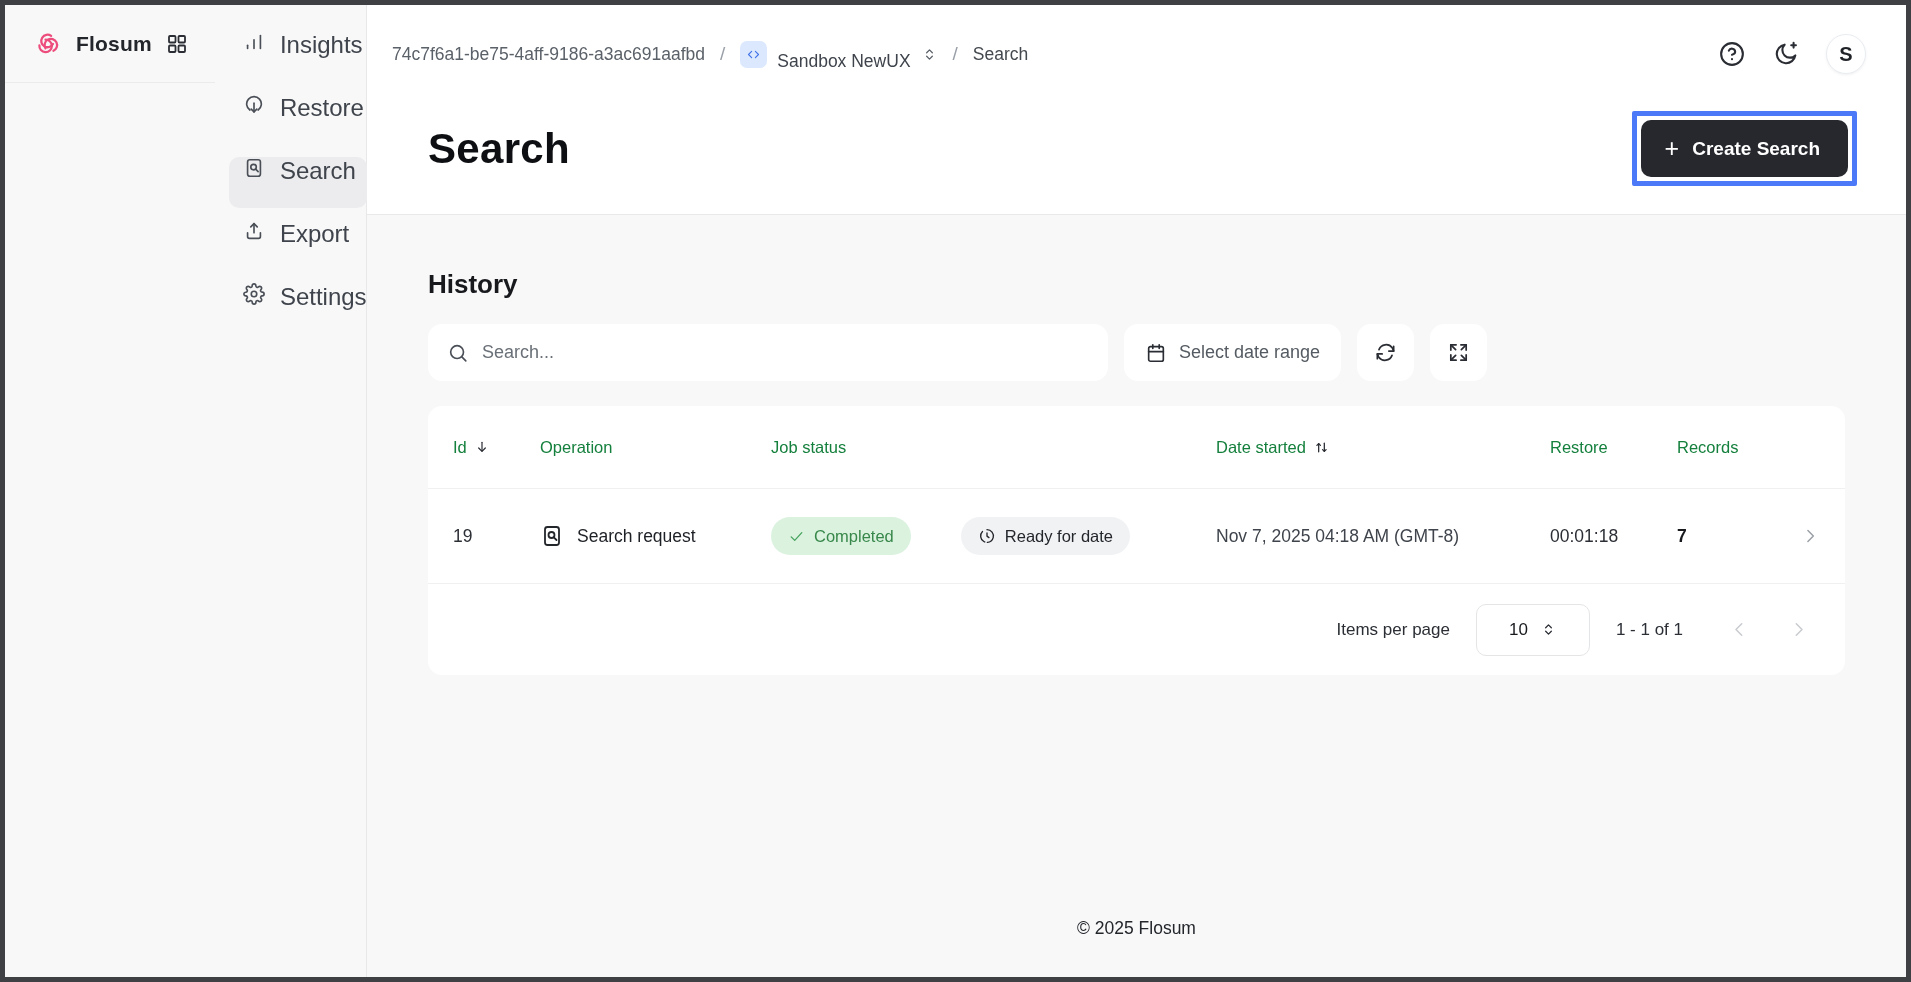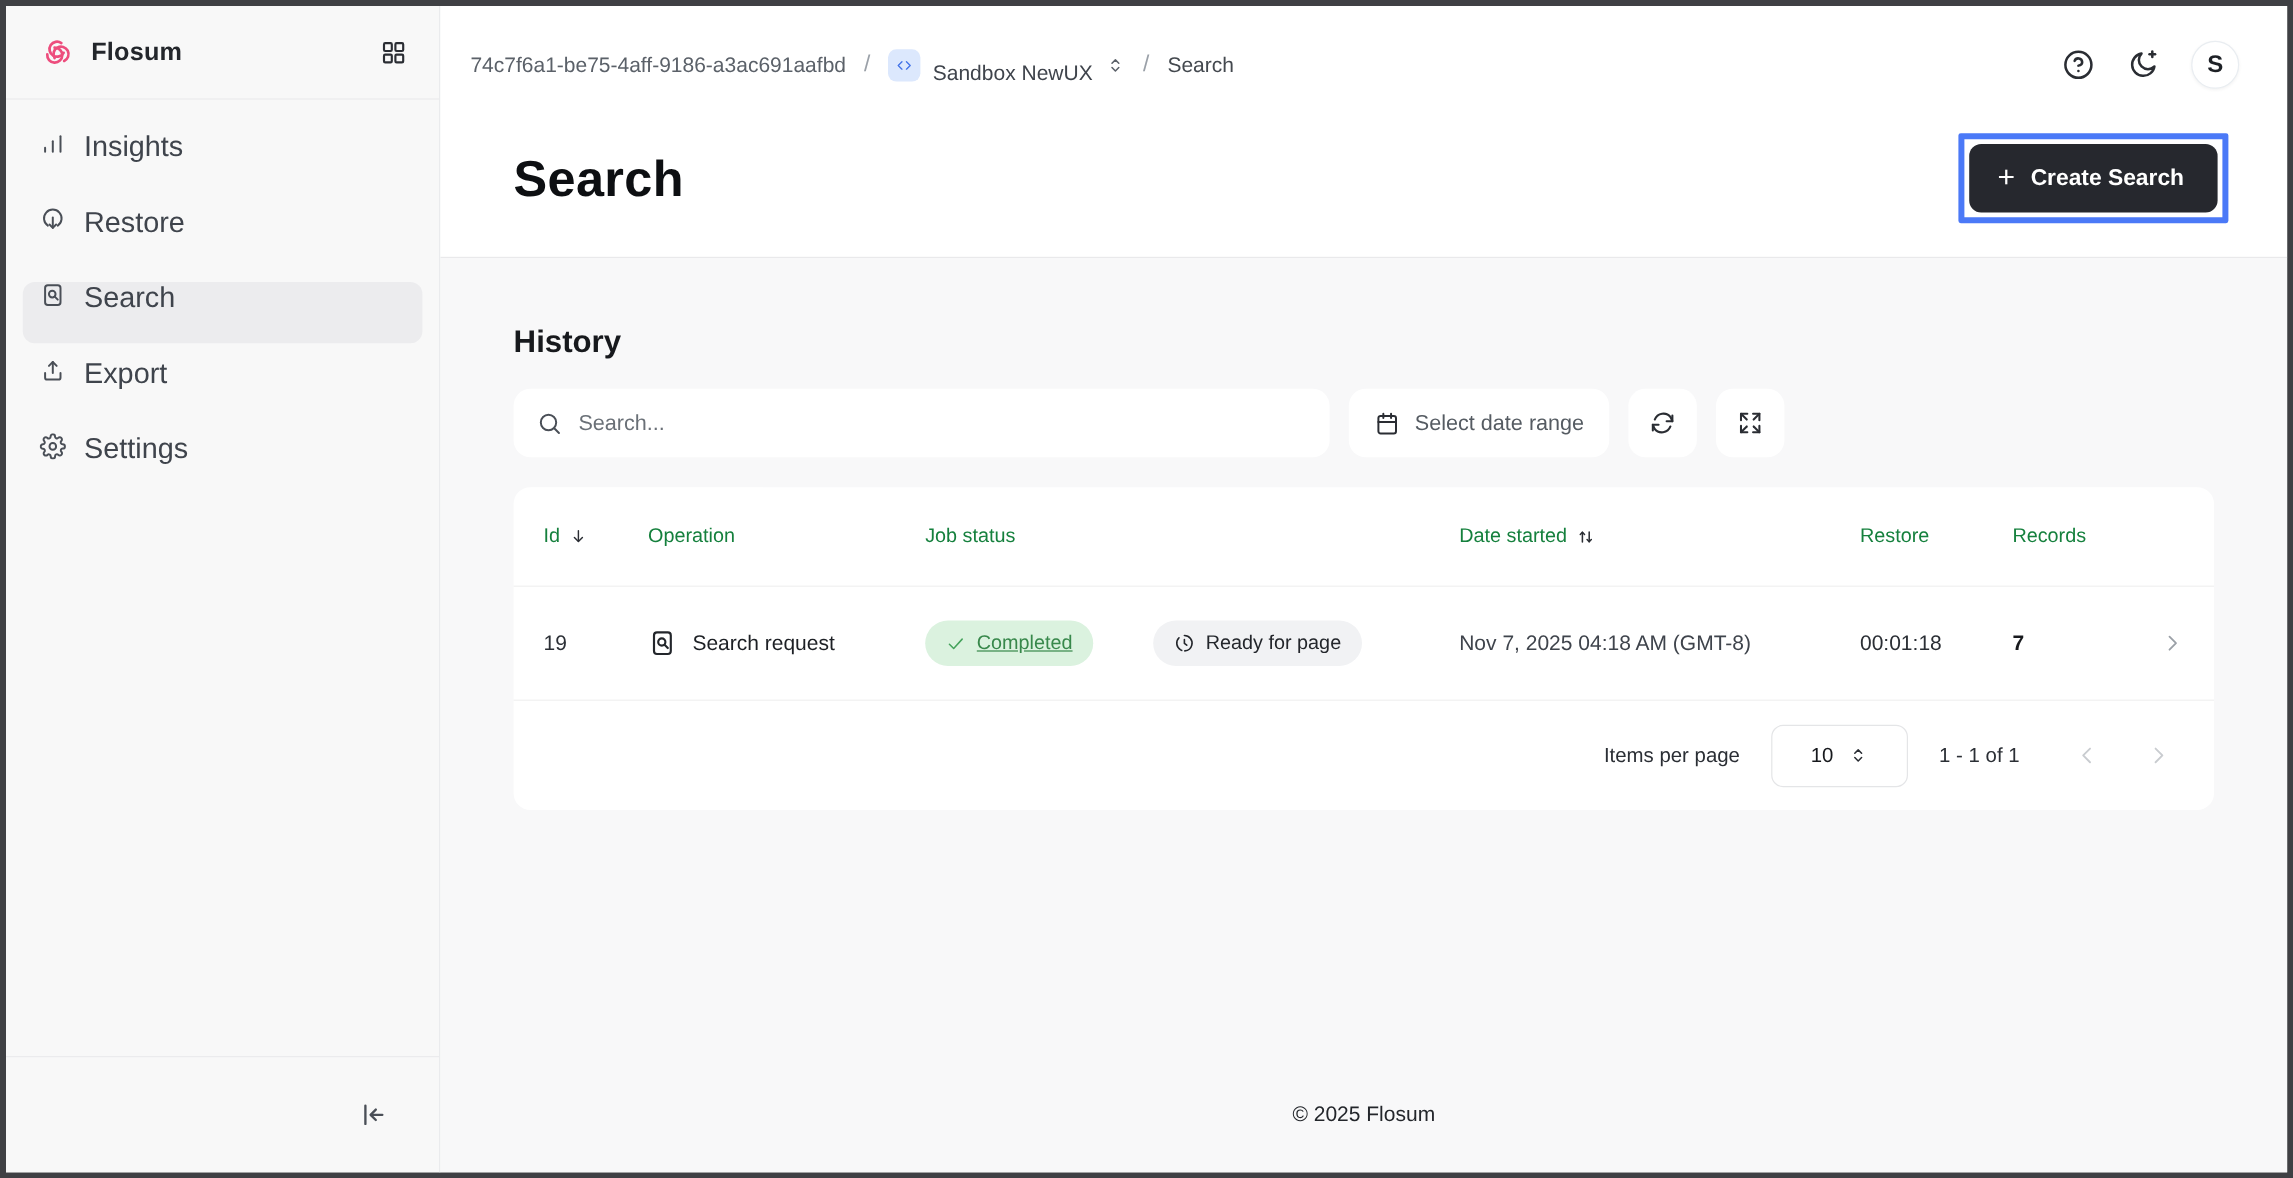--- a/index.html
+++ b/index.html
@@ -7,21 +7,21 @@
   body {
     font-family: "Liberation Sans", sans-serif;
     border: 5px solid #3f4044;
     background: #fff;
     display: flex;
     overflow: hidden;
   }
   svg.ic { fill:none; stroke:currentColor; stroke-width:1.8; stroke-linecap:round; stroke-linejoin:round; flex:none; }
 
   
-  .sidebar { width:362px; flex:none; background:#f8f8f8; border-right:1px solid #e7e8ea; display:flex; flex-direction:column; }
+  .sidebar { width:362px; flex:none; background:#f8f8f8; border-right:1px solid #e7e8ea; display:flex; flex-direction:row; }
   .sb-header { height:78px; flex:none; display:flex; align-items:center; gap:13px; padding:0 26px 0 28px; border-bottom:1px solid #ebebed; }
   .brand-logo { width:30px; height:30px; color:var(--brand-pink,#ed4d7d); }
   .brand-name { font-size:21px; font-weight:bold; color:#23262b; flex:1; letter-spacing:.2px; }
   .grid-btn { background:none; border:none; color:#2a2d33; cursor:pointer; display:flex; }
   .sb-nav { flex:1; padding:26px 14px 0; display:flex; flex-direction:column; gap:12px; }
   .nav-item { display:flex; gap:15px; height:51px; padding-left:14px; border-radius:10px; color:#3f444c; font-size:24px; cursor:pointer; }
   .nav-item .ic { width:22px; height:22px; color:#4a4f57; }
   .nav-item.selected { background:#ececee; }
   .sb-footer { border-top:1px solid #ebebed; height:97px; flex:none; display:flex; align-items:center; justify-content:flex-end; padding-right:42px; }
   .collapse-btn { background:none; border:none; color:#4a4f57; cursor:pointer; display:flex; }
@@ -65,21 +65,21 @@
   .tgrid { display:grid; grid-template-columns:87px 231px 445px 334px 127px 1fr 40px; align-items:center; padding:0 25px; }
   .thead { height:83px; font-size:16.5px; color:#15803d; border-bottom:1px solid #f0f0f1; }
   .th { display:flex; align-items:center; gap:7px; }
   .th .ic { color:#2a2d33; }
   .trow { height:95px; border-bottom:1px solid #f0f0f1; font-size:17.5px; }
   .cell-id { color:#2b2f35; }
   .cell-op { display:flex; align-items:center; gap:13px; color:#1d2025; }
   .cell-op .ic { color:#23262b; }
   .cell-status { display:flex; align-items:center; gap:50px; }
   .badge { height:38px; border-radius:19px; padding:0 17px; display:inline-flex; align-items:center; gap:9px; font-size:16.5px; white-space:nowrap; }
-  .badge-green { background:var(--badge-green-bg,#dbf2df); color:var(--badge-green-text,#38884b);text-decoration:underline; }
+  .badge-green { background:var(--badge-green-bg,#dbf2df); color:var(--badge-green-text,#38884b); }
   .badge-green .ic { color:#45a35c; }
   .badge-gray { background:#f1f2f4; color:#23262b; }
   .cell-date { color:#3f444c; }
   .cell-dur { color:#2b2f35; }
   .cell-rec { color:#17191d; font-weight:600; }
   .row-chevron { color:#9ba0a7; display:flex; justify-content:flex-end; cursor:pointer; }
 
   .tfoot { height:91px; display:flex; align-items:center; justify-content:flex-end; gap:26px; padding:0 30px; font-size:17px; color:#2b2f35; }
   .page-size { border:1px solid #e4e5e7; border-radius:10px; height:52px; padding:0 32px; display:flex; align-items:center; gap:12px; background:#fff; font-size:17px; color:#17191d; cursor:pointer; }
   .page-size .updown { color:#2a2d33; }
@@ -306,21 +306,21 @@
             <svg class="ic" width="17" height="17" viewBox="0 0 24 24" stroke-width="2.4">
                 <path d="m4.5 12.5 5 5 10-11"></path>
               </svg>
             <span>Completed</span>
           </span>
           <span class="badge badge-gray">
             <svg class="ic" width="18" height="18" viewBox="0 0 24 24" stroke-width="2">
               <path d="M12 3.5a8.5 8.5 0 1 1-6 2.5" stroke-dasharray="26 3.5"></path>
                 <path d="M12 8v4.2l2.6 2"></path>
             </svg>
-            <span>Ready for page</span>
+            <span>Ready for date</span>
           </span>
         </div>
         <div class="cell-date">Nov 7, 2025 04:18 AM (GMT-8)</div>
         <div class="cell-dur">00:01:18</div>
         <div class="cell-rec">7</div>
         <div class="row-chevron">
           <svg class="ic" width="20" height="20" viewBox="0 0 24 24" stroke-width="2">
               <path d="m9.5 5.5 6.5 6.5-6.5 6.5"></path>
             </svg>
         </div>

